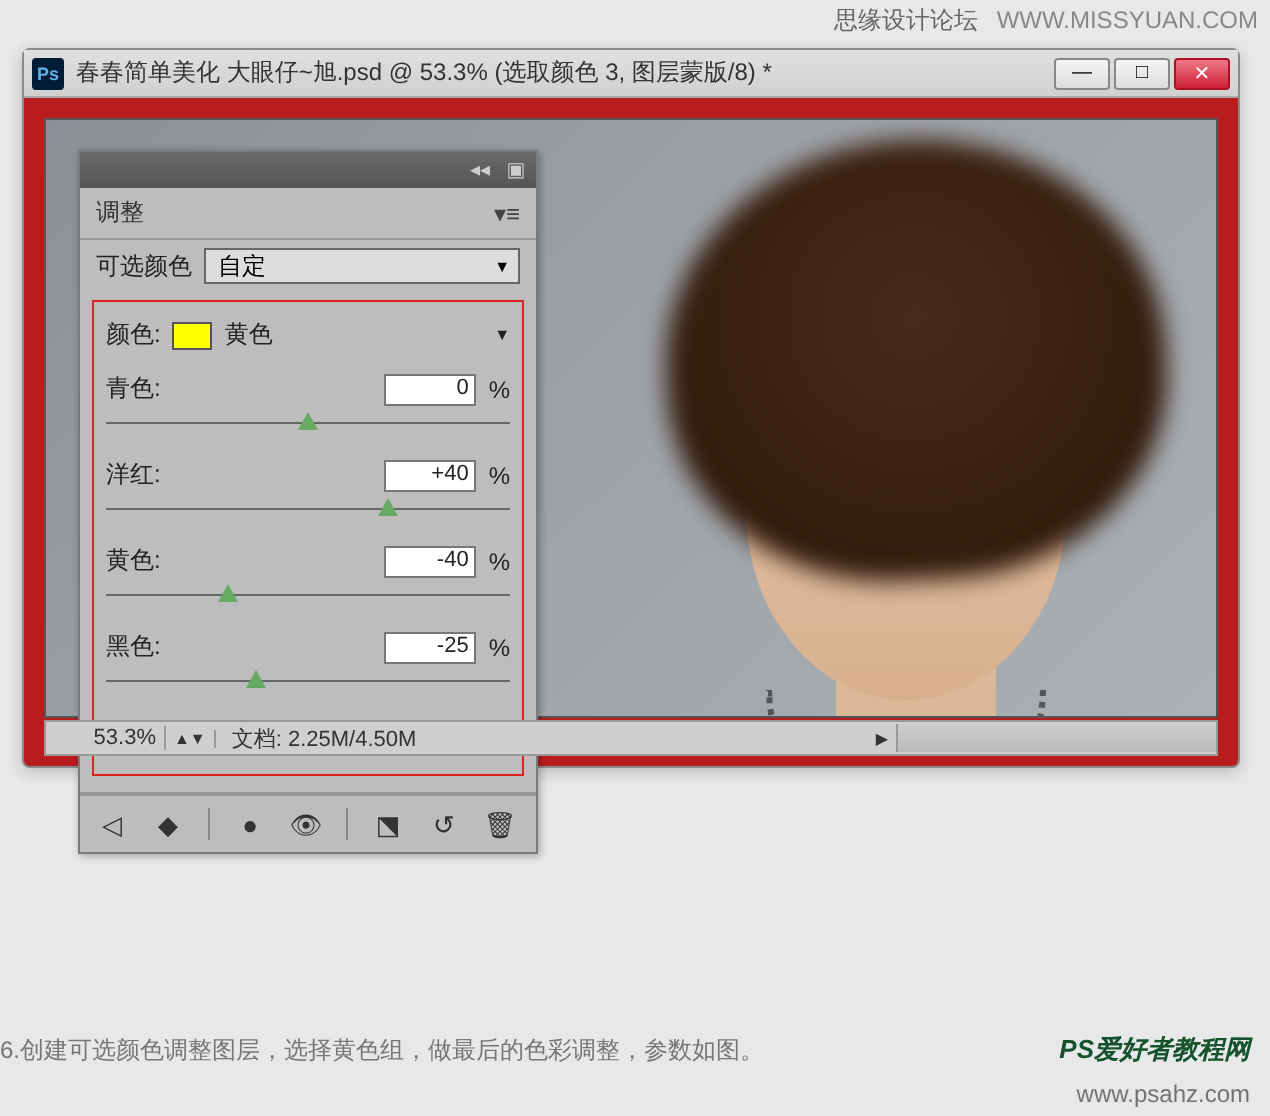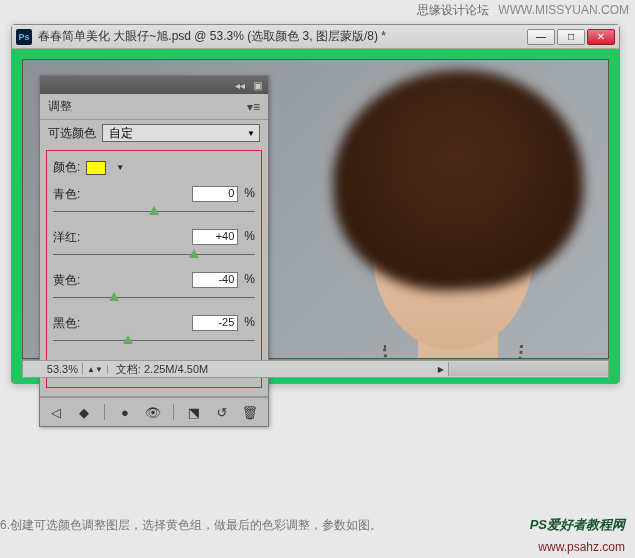--- a/index.html
+++ b/index.html
@@ -1,20 +1,20 @@
 <!DOCTYPE html>
 <html><head>
 <meta charset="utf-8">
 <style>
   * { margin:0; padding:0; box-sizing:border-box; font-family:"Microsoft YaHei",Arial,sans-serif; }
   body { background:#e8e8e8; width:635px; height:558px; position:relative; overflow:hidden; }
   .top-watermark { position:absolute; top:2px; right:6px; font-size:12px; color:#888; }
   .top-watermark span:first-child { color:#666; margin-right:6px; }
 
-  .app-window { position:absolute; left:11px; top:24px; width:609px; height:360px; background:#22c55e; border:1px solid #8a8a8a; border-radius:4px; box-shadow:0 2px 8px rgba(0,0,0,.2); }
+  .app-window { position:absolute; left:11px; top:24px; width:609px; height:360px; background:#b91c1c; border:1px solid #8a8a8a; border-radius:4px; box-shadow:0 2px 8px rgba(0,0,0,.2); }
   .titlebar { display:flex; align-items:center; height:24px; background:linear-gradient(#e0e0e0,#d0d0d0); border-bottom:1px solid #aaa; padding:0 4px; font-size:12px; }
   .ps-icon { width:16px; height:16px; background:#001c36; color:#5fb0e6; font-size:9px; font-weight:bold; display:flex; align-items:center; justify-content:center; border-radius:2px; margin-right:6px; }
   .title-text { flex:1; color:#333; white-space:nowrap; overflow:hidden; }
   .win-buttons { display:flex; gap:2px; }
   .win-btn { width:28px; height:16px; border:1px solid #888; border-radius:2px; background:linear-gradient(#f5f5f5,#ddd); font-size:10px; display:flex; align-items:center; justify-content:center; cursor:pointer; }
   .win-btn.close { background:linear-gradient(#e78,#c23); color:#fff; border-color:#a12; }
 
   .canvas-area { position:absolute; left:10px; top:34px; right:10px; bottom:24px; background:#777; border:1px solid #555; overflow:hidden; }
   .photo { position:absolute; left:0; top:0; width:100%; height:100%; background:linear-gradient(135deg,#8a9095 0%,#9ba0a5 40%,#abb0b5 100%); }
   .hair { position:absolute; left:310px; top:10px; width:250px; height:220px; background:radial-gradient(circle at 50% 40%,#4a2a18,#2a1508); border-radius:50% 50% 45% 45%; filter:blur(6px); transform:rotate(-3deg); }
@@ -35,21 +35,21 @@
   .preset-select { display:flex; align-items:center; border:1px solid #666; background:#ddd; height:18px; padding:0 18px 0 6px; font-size:12px; position:relative; flex:1; margin-left:6px; }
   .preset-select::after { content:"▼"; position:absolute; right:4px; font-size:8px; }
 
   .red-box { margin:4px 6px 6px; border:1px solid #d22; padding:8px 6px 10px; }
   .label-row { display:flex; align-items:center; font-size:12px; color:#222; margin-bottom:4px; }
   .color-swatch { width:20px; height:14px; border:1px solid #555; margin:0 6px; }
   .color-name { flex:1; }
   .dd-arrow { font-size:8px; margin-left:4px; }
 
   .slider-block { margin-top:10px; }
-  .slider-row { display:flex; font-size:12px; color:#222; }
+  .slider-row { display:flex; align-items:center; font-size:12px; color:#222; }
   .slider-row .slabel { width:36px; }
   .slider-row .sval { width:46px; height:16px; background:#fff; border:1px solid #777; text-align:right; padding:0 3px; margin-left:auto; font-size:11px; }
   .slider-row .spct { margin-left:6px; }
   .track { position:relative; height:14px; margin-top:2px; }
   .track-line { position:absolute; left:0; right:0; top:6px; height:1px; background:#666; }
   .thumb { position:absolute; top:1px; width:0; height:0; border-left:5px solid transparent; border-right:5px solid transparent; border-bottom:9px solid #6a6; transform:translateX(-5px); cursor:pointer; }
 
   .radio-row { display:flex; justify-content:center; gap:18px; font-size:12px; margin-top:12px; }
   .radio-row label { display:flex; align-items:center; gap:18px; }
   .radio { width:12px; height:12px; border:1px solid #555; border-radius:50%; background:#eee; display:flex; align-items:center; justify-content:center; }
@@ -63,21 +63,21 @@
   .statusbar { position:absolute; left:10px; right:10px; bottom:5px; height:18px; display:flex; align-items:center; font-size:11px; color:#333; background:#cfcfcf; border:1px solid #999; }
   .zoom-box { width:60px; border-right:1px solid #999; padding:0 4px; text-align:right; }
   .arrows { font-size:8px; padding:0 4px; border-right:1px solid #999; cursor:pointer; }
   .doc-info { padding:0 8px; }
   .sb-right { margin-left:auto; display:flex; align-items:center; }
   .sb-tri { font-size:8px; padding:0 4px; cursor:pointer; }
   .sb-scroll { width:160px; height:14px; border-left:1px solid #999; background:linear-gradient(#ccc,#bbb); }
 
   .caption { position:absolute; left:0; right:0; bottom:24px; text-align:left; font-size:12px; color:#777; }
   .footer-wm { position:absolute; right:10px; bottom:24px; font-size:13px; color:#14532d; font-style:italic; font-weight:bold; }
-  .footer-url { position:absolute; right:10px; bottom:4px; font-size:12px; color:#7f1d1d; }
+  .footer-url { position:absolute; right:10px; bottom:4px; font-size:12px; color:#737373; }
 </style>
 </head>
 <body>
 
 <div class="top-watermark">
   <span>思缘设计论坛</span>
   <span>WWW.MISSYUAN.COM</span>
 </div>
 
 <div class="app-window">
@@ -111,20 +111,21 @@
     </div>
     <div class="row">
       <label>可选颜色</label>
       <div class="preset-select">自定</div>
     </div>
 
     <div class="red-box">
       <div class="label-row">
         <span>颜色:</span>
         <span class="color-swatch" style="background:#ffff00"></span>
+        <span class="color-name">黄色</span>
         <span class="dd-arrow">▼</span>
       </div>
       <div id="sliders">
           <div class="slider-block">
             <div class="slider-row">
               <span class="slabel">青色:</span>
               <span class="sval">0</span>
               <span class="spct">%</span>
             </div>
             <div class="track">

